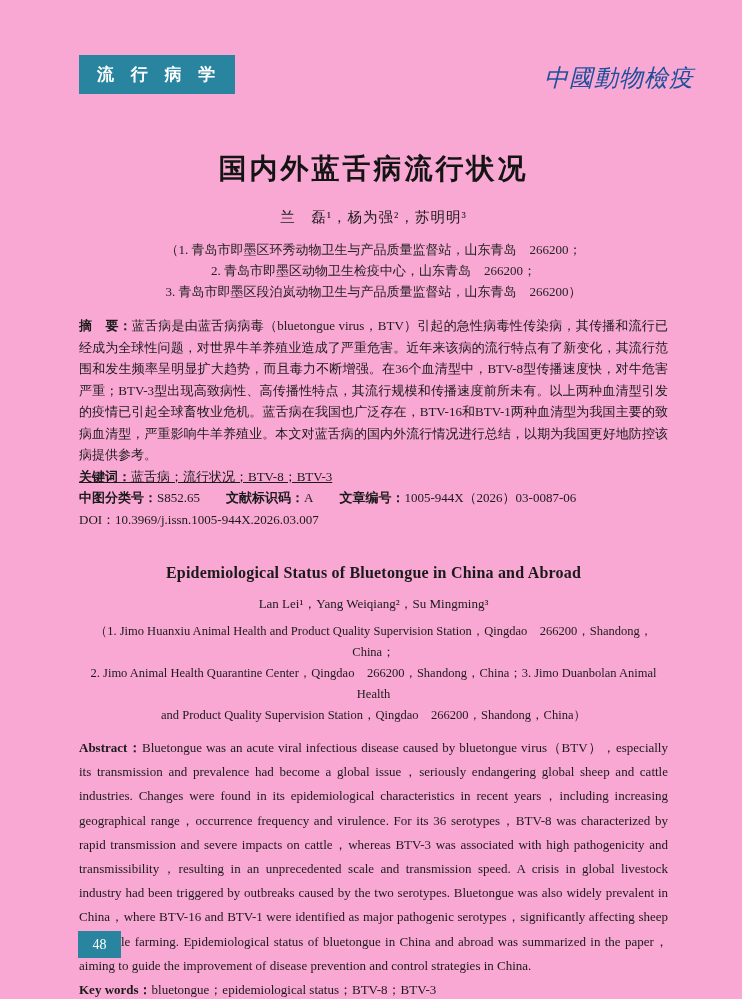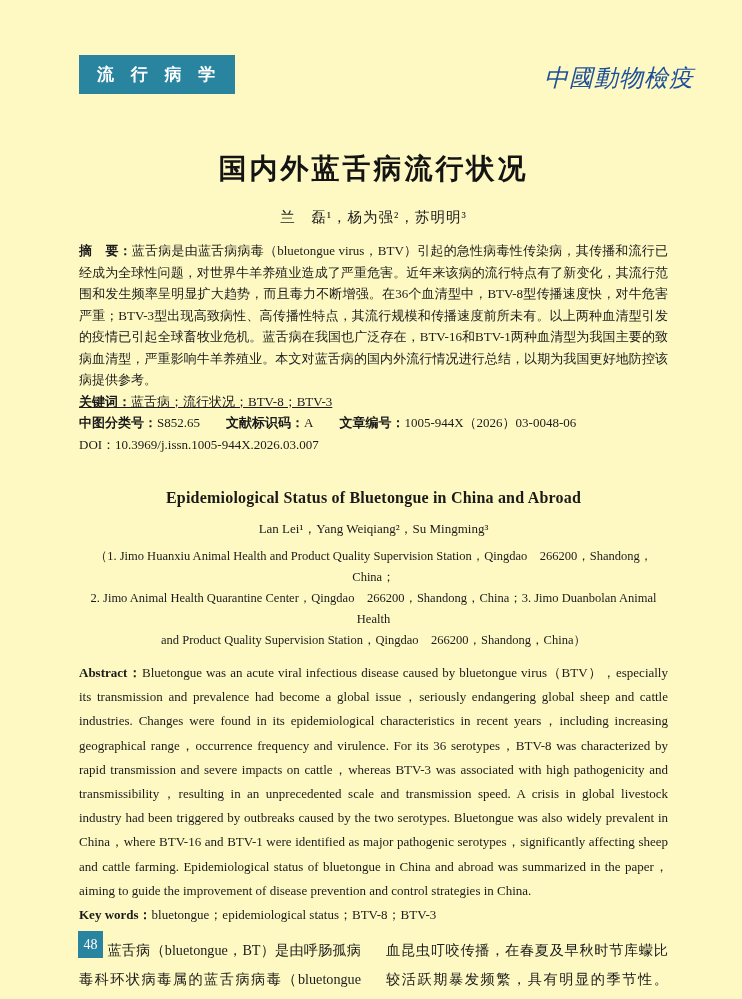--- a/index.html
+++ b/index.html
@@ -2,21 +2,21 @@
 <html><head>
 <meta charset="utf-8">
 <style>
   * { margin: 0; padding: 0; box-sizing: border-box; }
   html, body { background: #e8e8e8; }
   .page {
     position: relative;
     width: 742px;
     height: 999px;
     margin: 0 auto;
-    background: #fef9c3;
+    background: #f9a8d4;
     font-family: "Liberation Serif", "DejaVu Serif", serif;
     color: #1a1a1a;
     overflow: hidden;
   }
   
   .header { position: absolute; top: 0; left: 0; right: 0; height: 110px; }
   .badge {
     position: absolute; left: 79px; top: 55px;
     background: #28849f; color: #ffffff;
     font-family: "Liberation Sans", "DejaVu Sans", sans-serif;
@@ -60,47 +60,52 @@
   .abstract-en .lbl, .kw-en .lbl { font-weight: bold; }
   .kw-en { font-size: 13px; line-height: 24px; }
   
   .columns { display: flex; gap: 25px; margin-top: 9px; }
   .col { width: 282px; }
   .body-para { font-size: 14.2px; line-height: 29px; text-align: justify; }
   .body-para.indent { text-indent: 2em; }
   
   .page-num {
     position: absolute; left: 78px; top: 931px;
-    width: 25px; height: 27px;
+    width: 43px; height: 27px;
     background: #28849f; color: #ffffff;
     font-size: 14px; display: flex; align-items: center; justify-content: center;
   }
 </style>
 </head>
 <body>
 
 <div class="page">
 
   <div class="header">
     <div class="badge">流 行 病 学</div>
     <div class="logo">中國動物檢疫</div>
   </div>
 
   <main class="content">
 
     <h1 class="title-cn">国内外蓝舌病流行状况</h1>
 
     <div class="authors-cn">兰　磊¹，杨为强²，苏明明³</div>
 
+    <div class="affils-cn">
+      <div>（1. 青岛市即墨区环秀动物卫生与产品质量监督站，山东青岛　266200；</div>
+      <div>2. 青岛市即墨区动物卫生检疫中心，山东青岛　266200；</div>
+      <div>3. 青岛市即墨区段泊岚动物卫生与产品质量监督站，山东青岛　266200）</div>
+    </div>
 
     <p class="abstract-cn"><span class="lbl">摘　要：</span><span>蓝舌病是由蓝舌病病毒（bluetongue virus，BTV）引起的急性病毒性传染病，其传播和流行已经成为全球性问题，对世界牛羊养殖业造成了严重危害。近年来该病的流行特点有了新变化，其流行范围和发生频率呈明显扩大趋势，而且毒力不断增强。在36个血清型中，BTV-8型传播速度快，对牛危害严重；BTV-3型出现高致病性、高传播性特点，其流行规模和传播速度前所未有。以上两种血清型引发的疫情已引起全球畜牧业危机。蓝舌病在我国也广泛存在，BTV-16和BTV-1两种血清型为我国主要的致病血清型，严重影响牛羊养殖业。本文对蓝舌病的国内外流行情况进行总结，以期为我国更好地防控该病提供参考。</span></p>
 
     <p class="kw-line"><span class="lbl">关键词：</span><span>蓝舌病；流行状况；BTV-8；BTV-3</span></p>
 
-    <p class="meta-line"><span class="lbl">中图分类号：</span><span>S852.65</span><span class="gap"></span><span class="lbl">文献标识码：</span><span>A</span><span class="gap"></span><span class="lbl">文章编号：</span><span>1005-944X（2026）03-0048-06</span></p>
+    <p class="meta-line"><span class="lbl">中图分类号：</span><span>S852.65</span><span class="gap"></span><span class="lbl">文献标识码：</span><span>A</span><span class="gap"></span><span class="lbl">文章编号：</span><span>1005-944X（2026）03-0087-06</span></p>
 
     <p class="doi-line"><span>DOI：</span><span>10.3969/j.issn.1005-944X.2026.03.007</span></p>
 
     <h2 class="title-en">Epidemiological Status of Bluetongue in China and Abroad</h2>
 
     <div class="authors-en">Lan Lei¹，Yang Weiqiang²，Su Mingming³</div>
 
     <div class="affils-en">
       <div>（1. Jimo Huanxiu Animal Health and Product Quality Supervision Station，Qingdao　266200，Shandong，China；</div>
       <div>2. Jimo Animal Health Quarantine Center，Qingdao　266200，Shandong，China；3. Jimo Duanbolan Animal Health</div>

